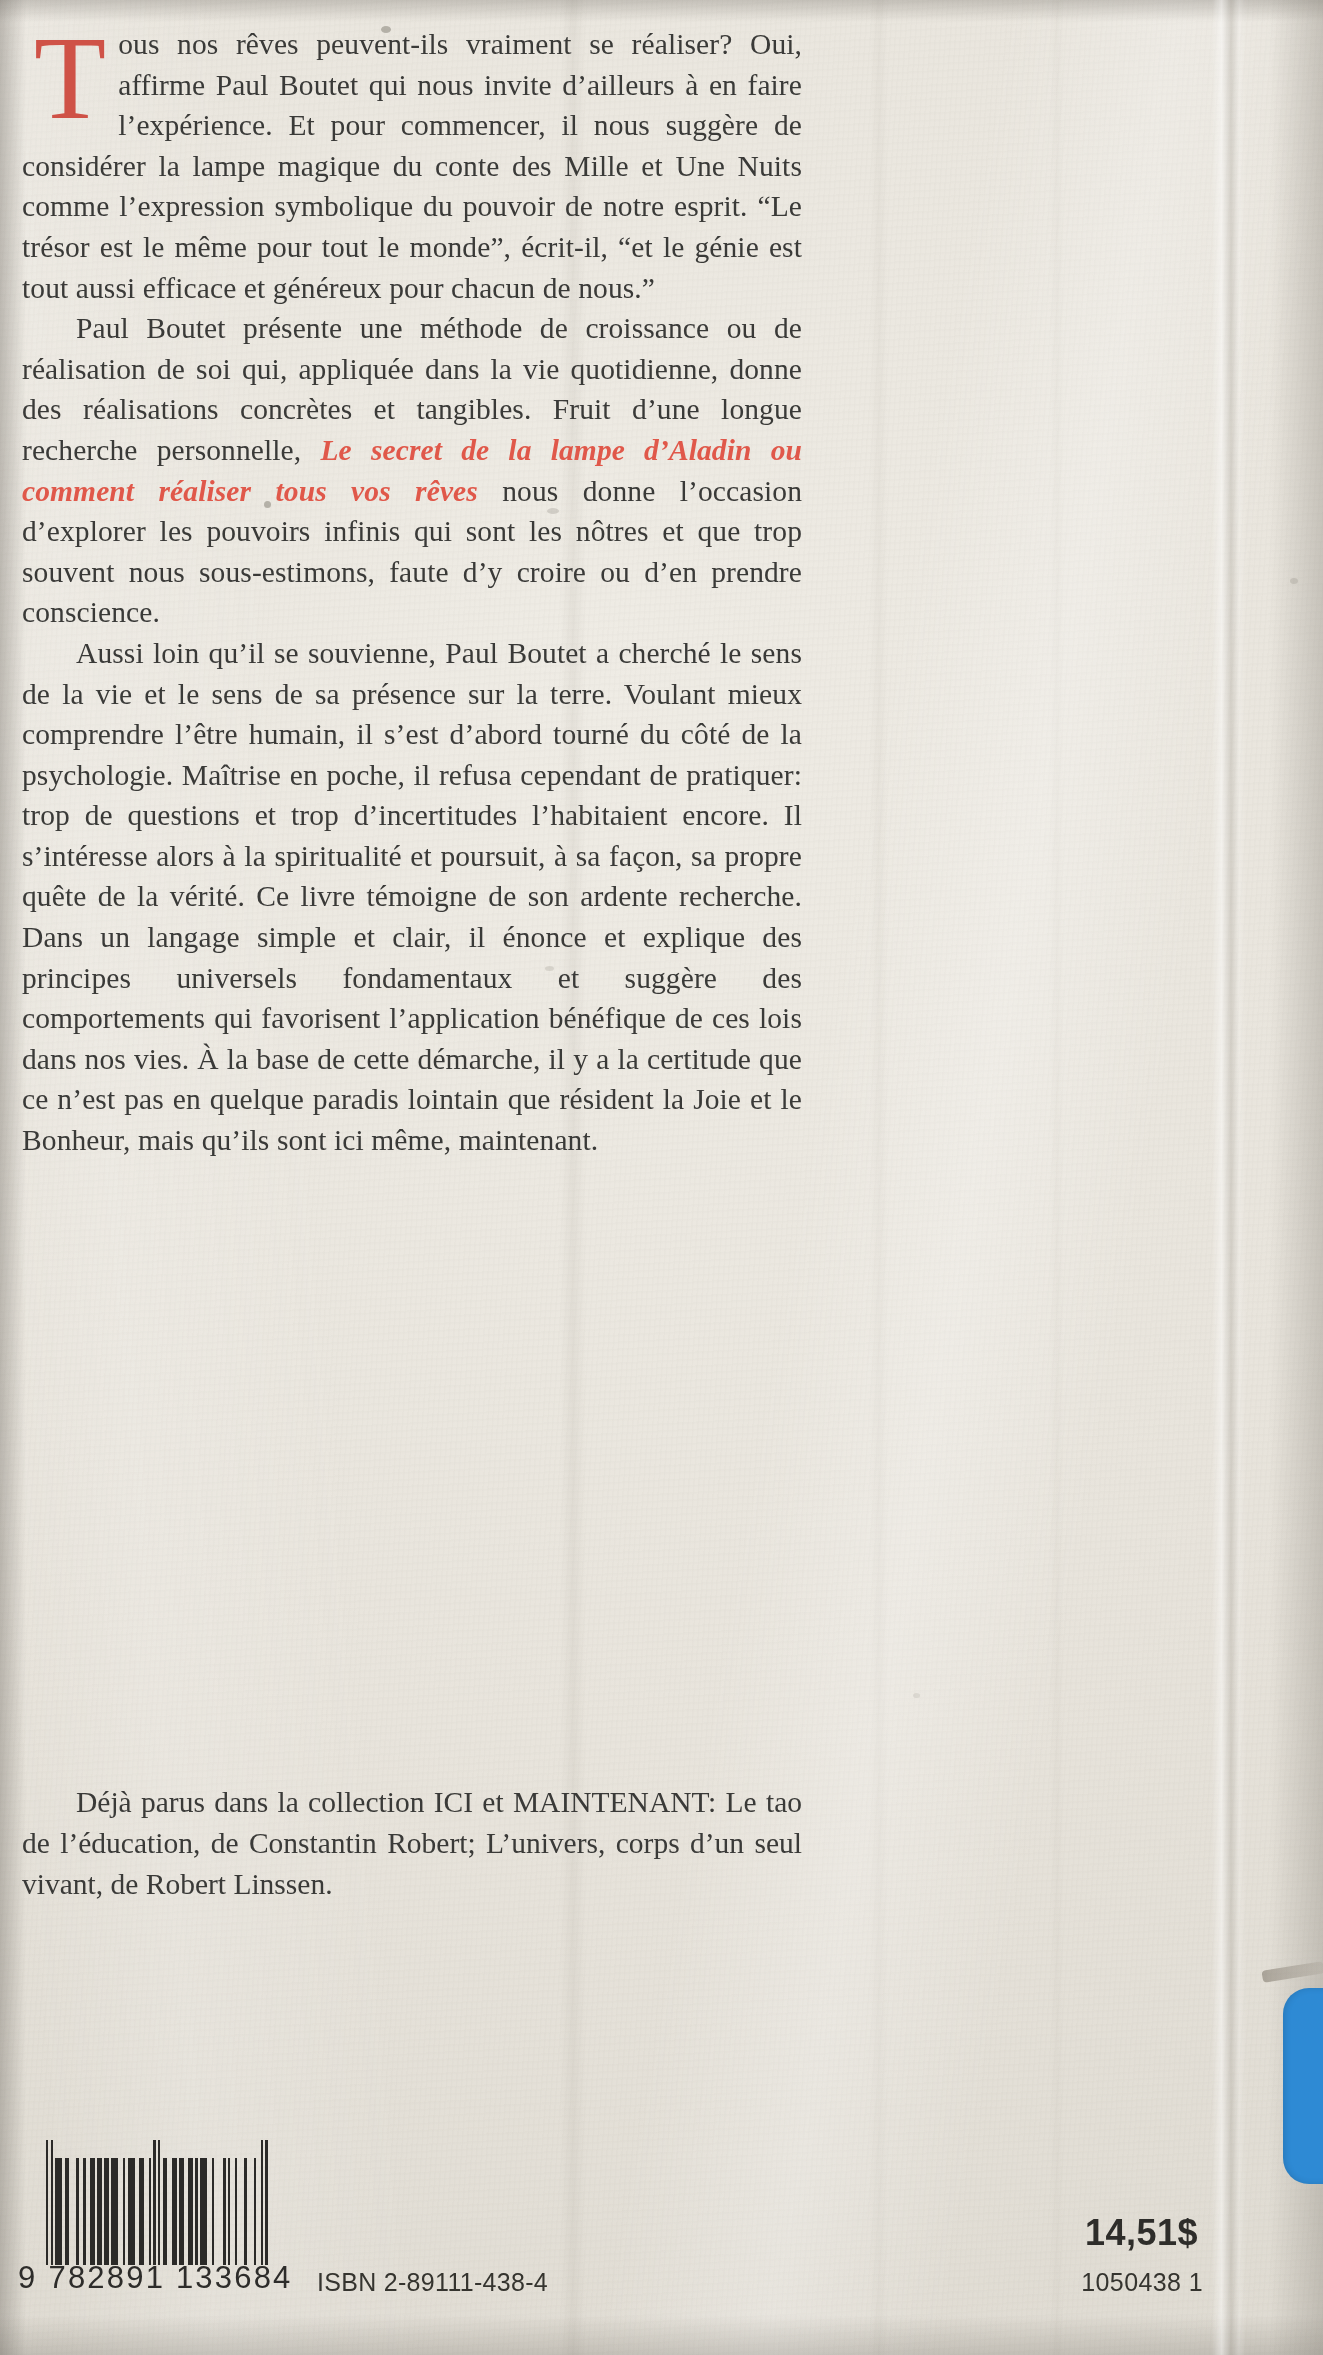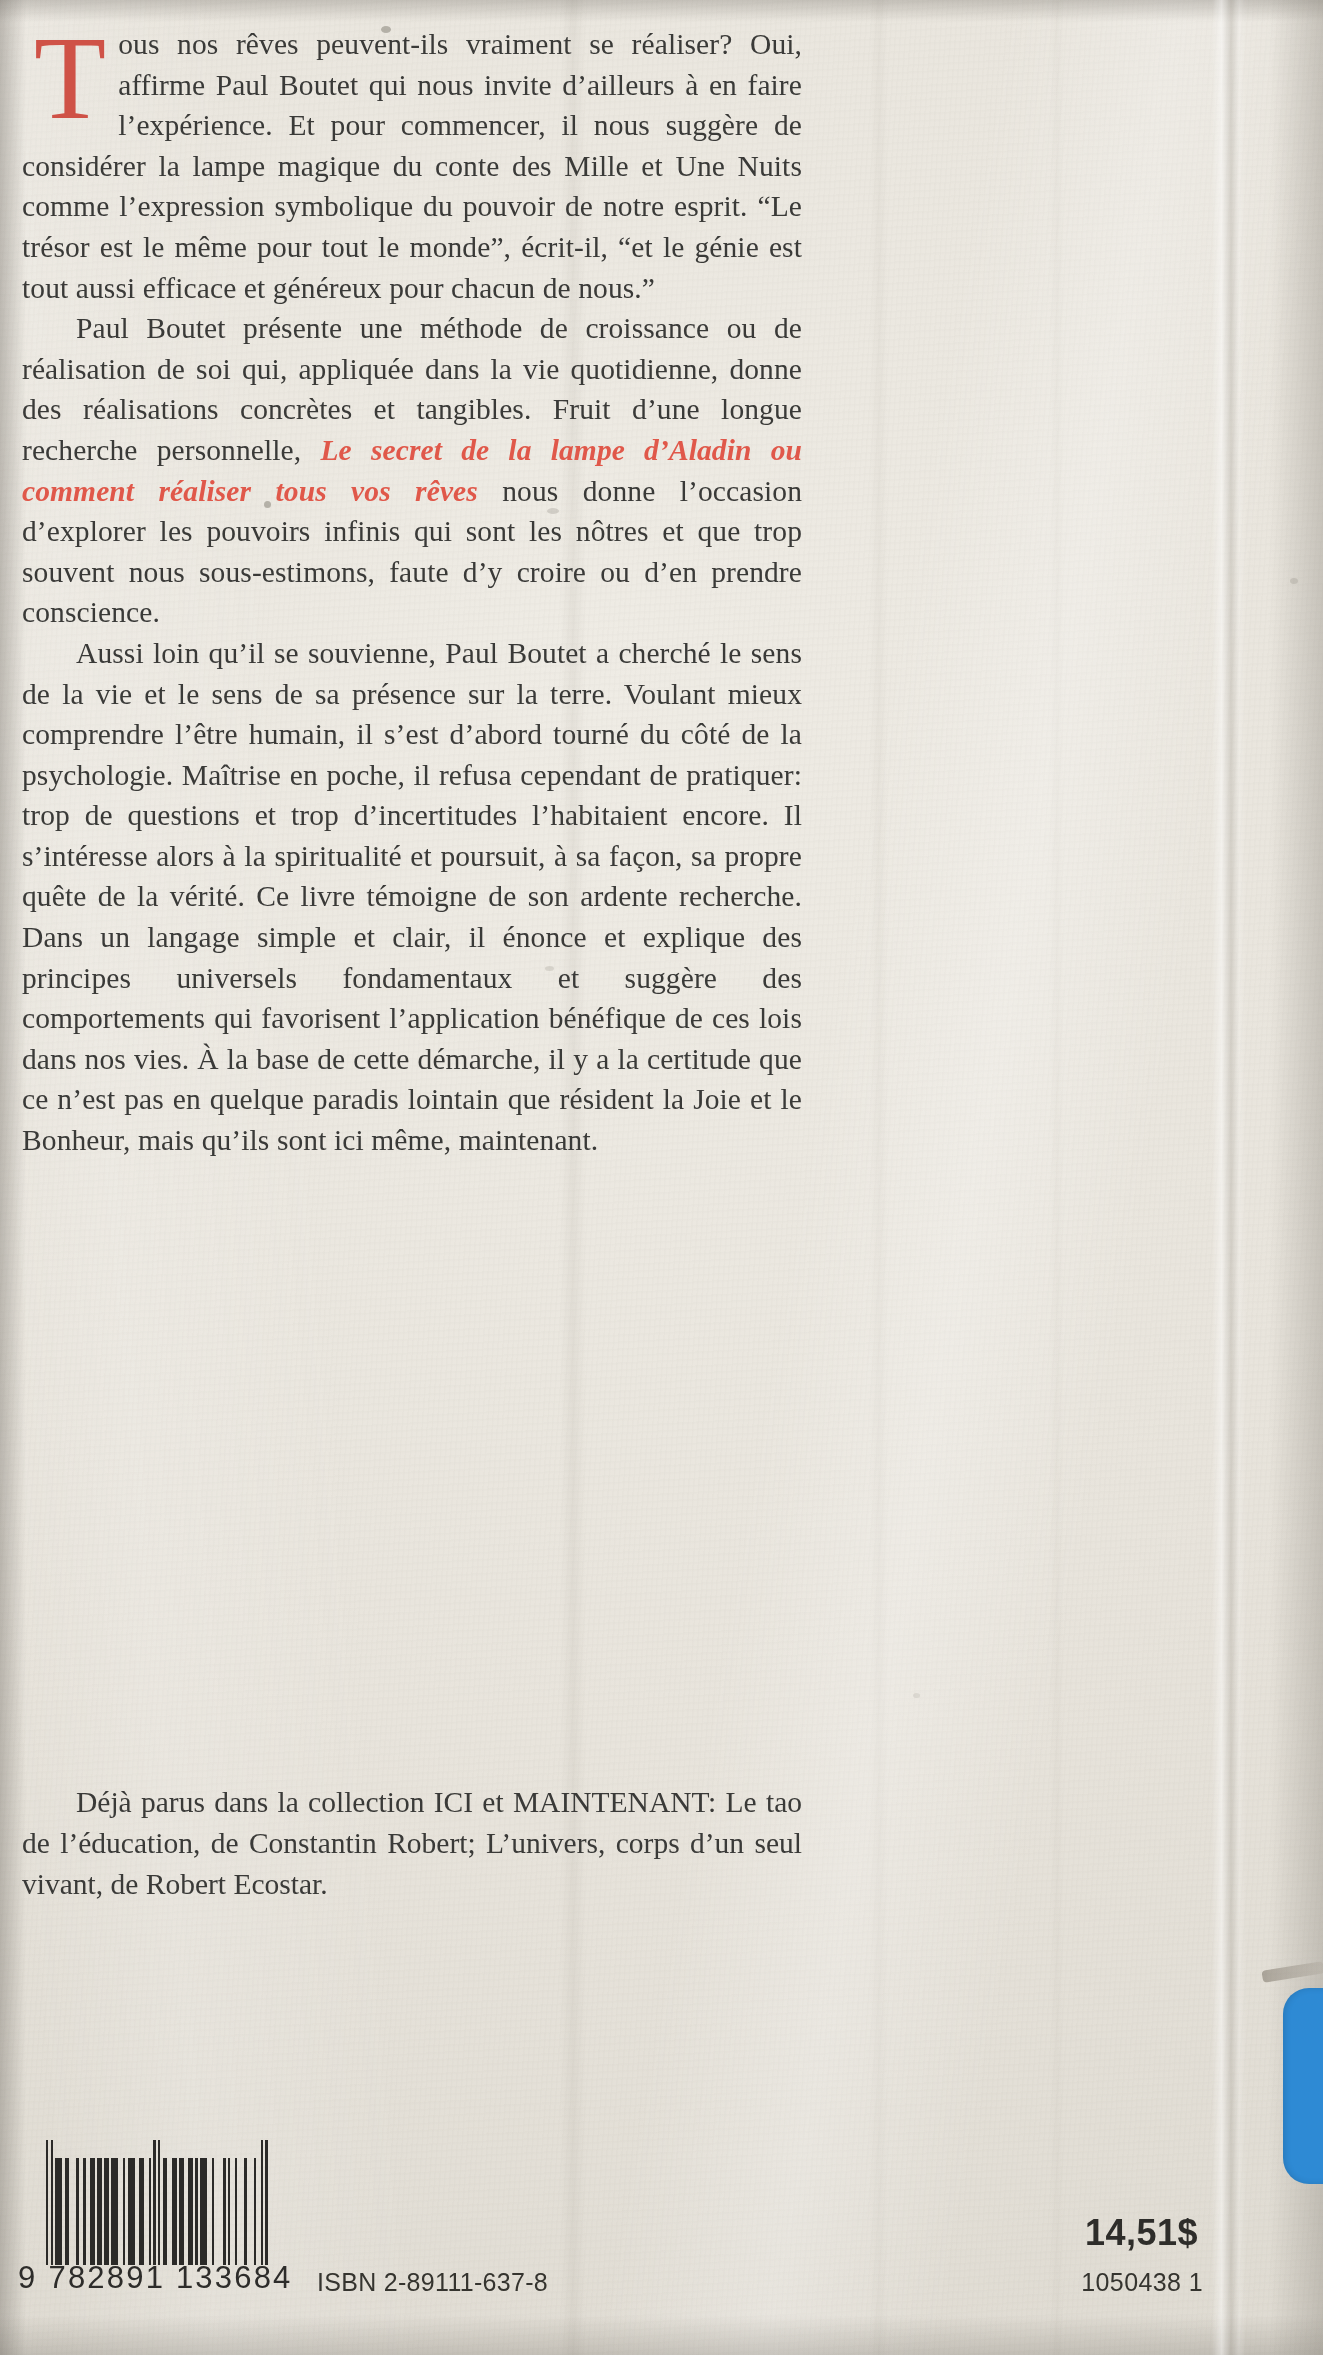--- a/index.html
+++ b/index.html
@@ -275,21 +275,21 @@
     <p class="dropcap-wrap">
       <span class="dropcap">T</span><span>ous nos rêves peuvent-ils vraiment se réaliser? Oui, affirme Paul Boutet qui nous invite d’ailleurs à en faire l’expérience. Et pour commencer, il nous suggère de considérer la lampe magique du conte des Mille et Une Nuits comme l’expression symbolique du pouvoir de notre esprit. “Le trésor est le même pour tout le monde”, écrit-il, “et le génie est tout aussi efficace et généreux pour chacun de nous.”</span>
     </p>
 
     <p class="p-indent"><span>Paul Boutet présente une méthode de croissance ou de réalisation de soi qui, appliquée dans la vie quotidienne, donne des réalisations concrètes et tangibles. Fruit d’une longue recherche personnelle, </span><span class="title-red">Le secret de la lampe d’Aladin ou comment réaliser tous vos rêves</span><span> nous donne l’occasion d’explorer les pouvoirs infinis qui sont les nôtres et que trop souvent nous sous-estimons, faute d’y croire ou d’en prendre conscience.</span></p>
 
     <p class="p-indent">Aussi loin qu’il se souvienne, Paul Boutet a cherché le sens de la vie et le sens de sa présence sur la terre. Voulant mieux comprendre l’être humain, il s’est d’abord tourné du côté de la psychologie. Maîtrise en poche, il refusa cependant de pratiquer: trop de questions et trop d’incertitudes l’habitaient encore. Il s’intéresse alors à la spiritualité et poursuit, à sa façon, sa propre quête de la vérité. Ce livre témoigne de son ardente recherche. Dans un langage simple et clair, il énonce et explique des principes universels fondamentaux et suggère des comportements qui favorisent l’application bénéfique de ces lois dans nos vies. À la base de cette démarche, il y a la certitude que ce n’est pas en quelque paradis lointain que résident la Joie et le Bonheur, mais qu’ils sont ici même, maintenant.</p>
 
   </div>
 
-  <div class="deja"><span class="ital">Déjà parus dans la collection ICI et MAINTENANT:</span><span> Le tao de l’éducation, </span><span class="ital">de Constantin Robert;</span><span> L’univers, corps d’un seul vivant, </span><span class="ital">de Robert Ecostar.</span></div>
+  <div class="deja"><span class="ital">Déjà parus dans la collection ICI et MAINTENANT:</span><span> Le tao de l’éducation, </span><span class="ital">de Constantin Robert;</span><span> L’univers, corps d’un seul vivant, </span><span class="ital">de Robert Linssen.</span></div>
 
 
   <div class="barcode-area">
     <div class="barcode-bars" id="barcode-bars">
         <i class="tall" style="width: 2.33684px;"></i>
         <i class="gap" style="width: 2.33684px; height: 125px;"></i>
         <i class="tall" style="width: 2.33684px;"></i>
         <i class="gap" style="width: 2.33684px; height: 125px;"></i>
         <i class="short" style="width: 7.01053px;"></i>
         <i class="gap" style="width: 2.33684px; height: 125px;"></i>
@@ -343,20 +343,20 @@
         <i class="gap" style="width: 7.01053px; height: 125px;"></i>
         <i class="short" style="width: 2.33684px;"></i>
         <i class="gap" style="width: 4.67368px; height: 125px;"></i>
         <i class="tall" style="width: 2.33684px;"></i>
         <i class="gap" style="width: 2.33684px; height: 125px;"></i>
         <i class="tall" style="width: 2.33684px;"></i>
       </div>
     <div class="barcode-digits"><span class="bc-lead">9</span><span>782891 133684</span></div>
   </div>
 
-  <div class="isbn">ISBN 2-89111-637-8</div>
+  <div class="isbn">ISBN 2-89111-438-4</div>
   <div class="price">14,51$</div>
   <div class="stocknum">1050438 1</div>
 
   <div class="tab-scuff"></div>
   <div class="blue-tab"></div>
 
 </div>
 
 </body></html>

